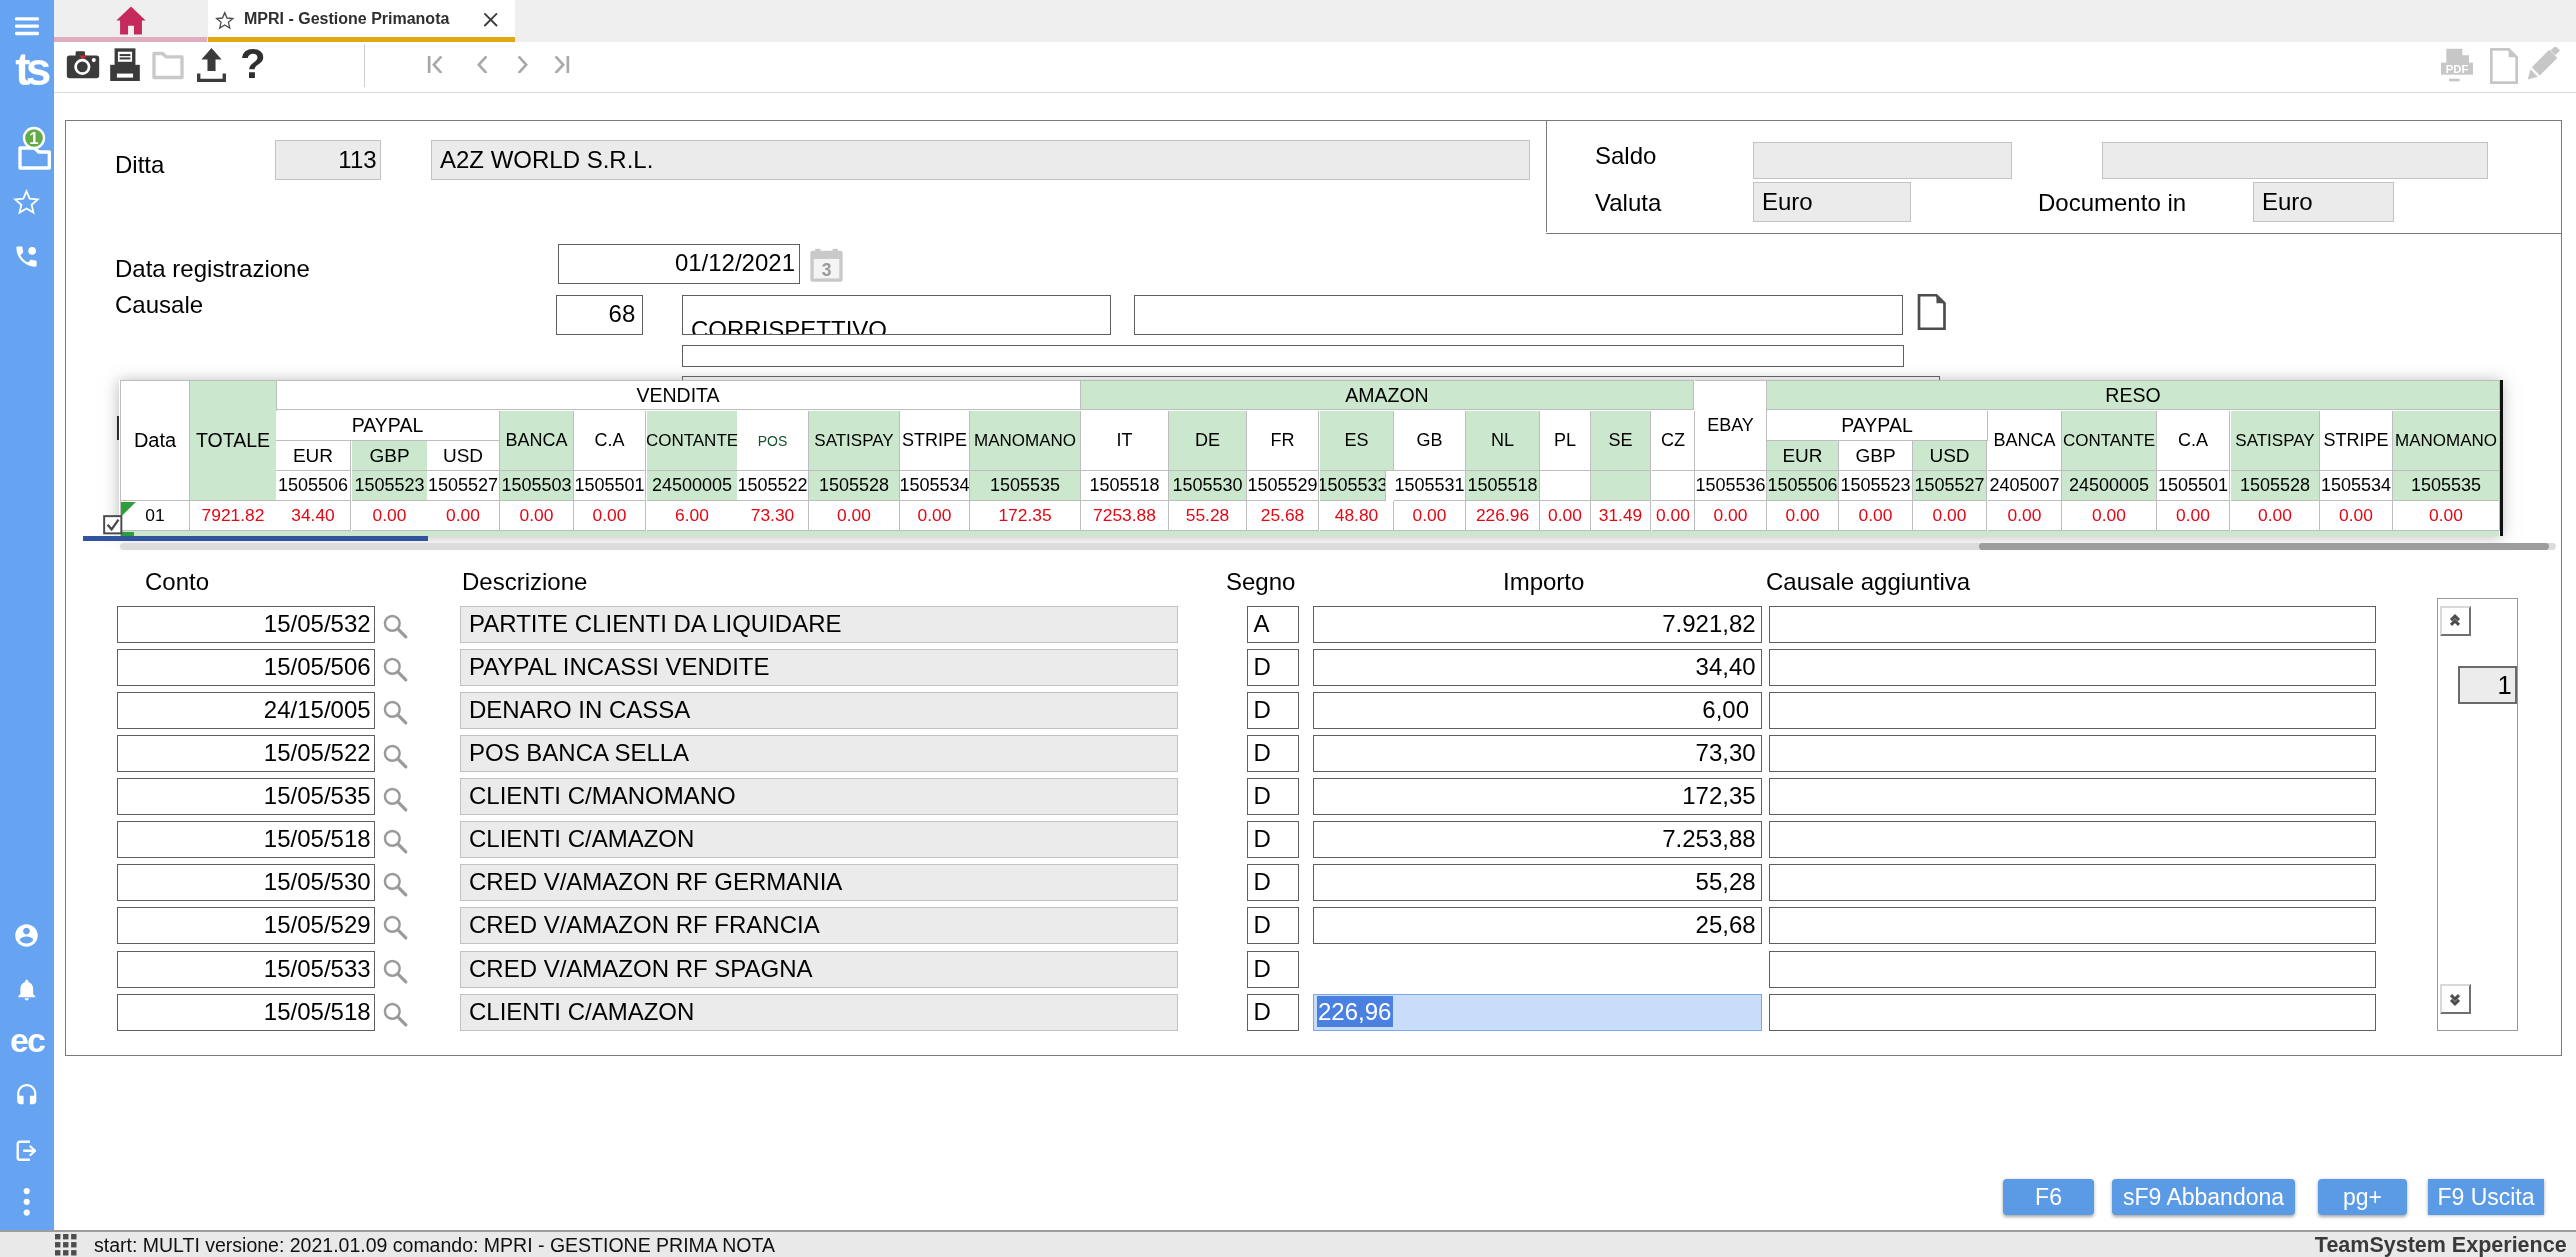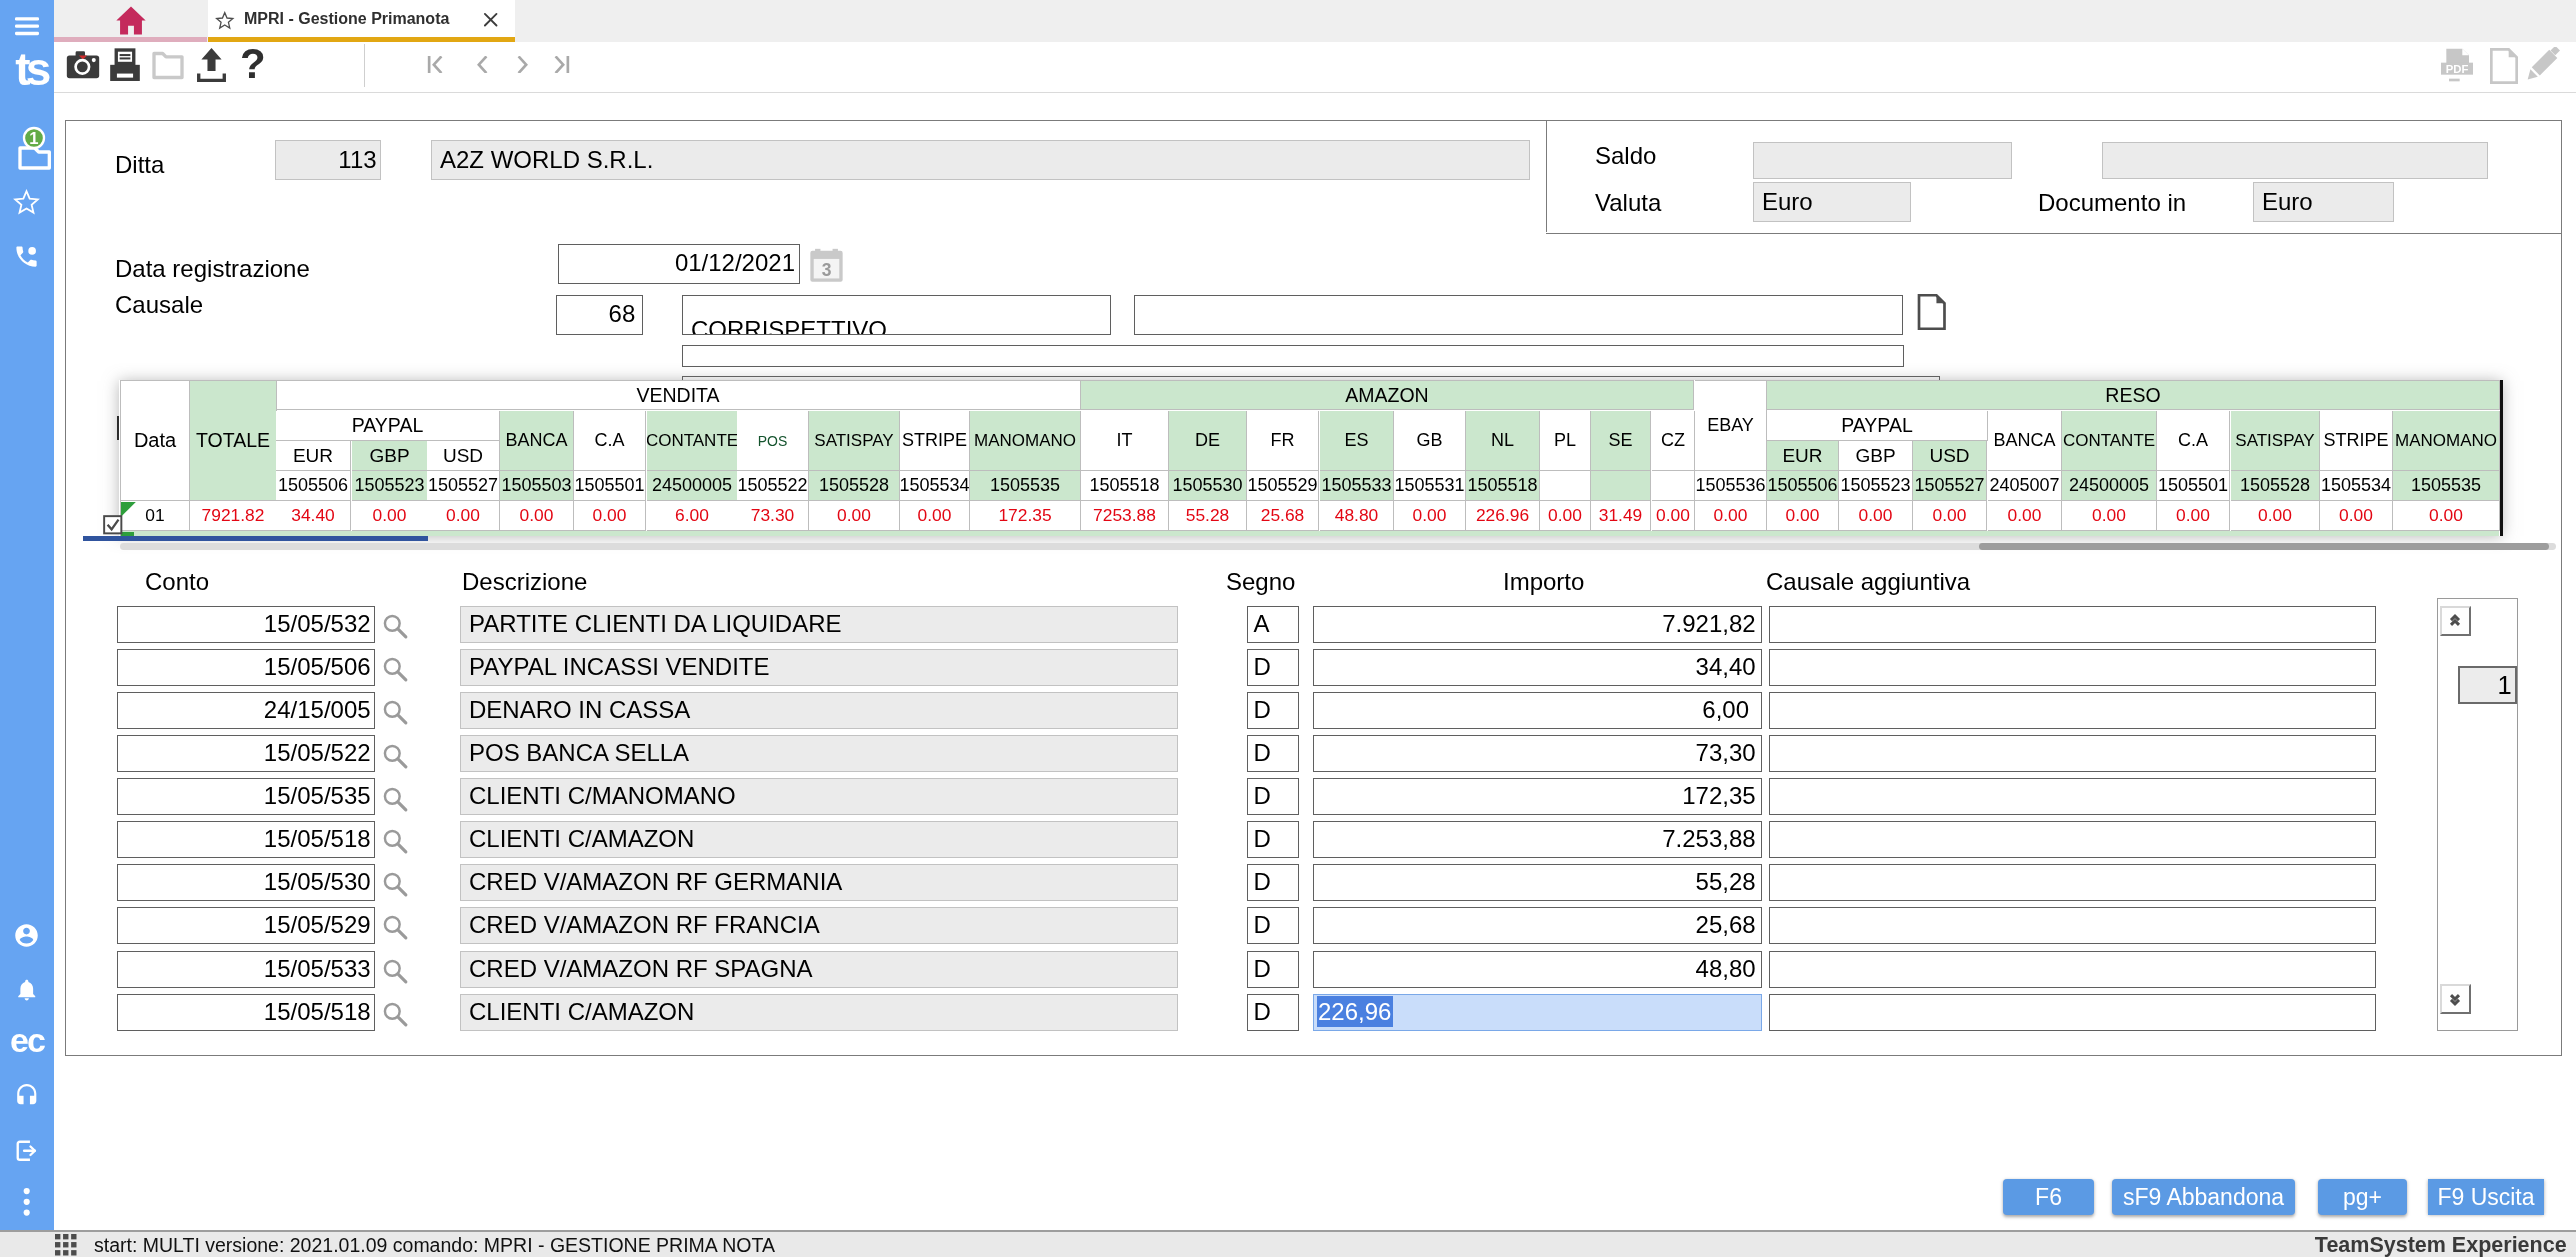--- a/index.html
+++ b/index.html
@@ -202,21 +202,21 @@
 <div class="abs" style="left:500px;top:471px;width:74px;height:30px;background:#cbe7cd;border-right:0.7px solid #bdbdbd;border-bottom:0.7px solid #bdbdbd;display:flex;align-items:center;justify-content:center;font-size:18px;color:#000;white-space:nowrap;overflow:hidden;">1505503</div>
 <div class="abs" style="left:574px;top:471px;width:72px;height:30px;background:#fff;border-right:0.7px solid #bdbdbd;border-bottom:0.7px solid #bdbdbd;display:flex;align-items:center;justify-content:center;font-size:18px;color:#000;white-space:nowrap;overflow:hidden;">1505501</div>
 <div class="abs" style="left:647px;top:471px;width:91px;height:30px;background:#cbe7cd;border-right:0.7px solid #bdbdbd;border-bottom:0.7px solid #bdbdbd;display:flex;align-items:center;justify-content:center;font-size:18px;color:#000;white-space:nowrap;overflow:hidden;">24500005</div>
 <div class="abs" style="left:737px;top:471px;width:72px;height:30px;background:#fff;border-right:0.7px solid #bdbdbd;border-bottom:0.7px solid #bdbdbd;display:flex;align-items:center;justify-content:center;font-size:18px;color:#000;white-space:nowrap;overflow:hidden;">1505522</div>
 <div class="abs" style="left:809px;top:471px;width:91px;height:30px;background:#cbe7cd;border-right:0.7px solid #bdbdbd;border-bottom:0.7px solid #bdbdbd;display:flex;align-items:center;justify-content:center;font-size:18px;color:#000;white-space:nowrap;overflow:hidden;">1505528</div>
 <div class="abs" style="left:900px;top:471px;width:70px;height:30px;background:#fff;border-right:0.7px solid #bdbdbd;border-bottom:0.7px solid #bdbdbd;display:flex;align-items:center;justify-content:center;font-size:18px;color:#000;white-space:nowrap;overflow:hidden;">1505534</div>
 <div class="abs" style="left:970px;top:471px;width:111px;height:30px;background:#cbe7cd;border-right:0.7px solid #bdbdbd;border-bottom:0.7px solid #bdbdbd;display:flex;align-items:center;justify-content:center;font-size:18px;color:#000;white-space:nowrap;overflow:hidden;">1505535</div>
 <div class="abs" style="left:1081px;top:471px;width:88px;height:30px;background:#fff;border-right:0.7px solid #bdbdbd;border-bottom:0.7px solid #bdbdbd;display:flex;align-items:center;justify-content:center;font-size:18px;color:#000;white-space:nowrap;overflow:hidden;">1505518</div>
 <div class="abs" style="left:1169px;top:471px;width:78px;height:30px;background:#cbe7cd;border-right:0.7px solid #bdbdbd;border-bottom:0.7px solid #bdbdbd;display:flex;align-items:center;justify-content:center;font-size:18px;color:#000;white-space:nowrap;overflow:hidden;">1505530</div>
 <div class="abs" style="left:1247px;top:471px;width:72px;height:30px;background:#fff;border-right:0.7px solid #bdbdbd;border-bottom:0.7px solid #bdbdbd;display:flex;align-items:center;justify-content:center;font-size:18px;color:#000;white-space:nowrap;overflow:hidden;">1505529</div>
-<div class="abs" style="left:1320px;top:471px;width:74px;height:30px;background:#cbe7cd;border-right:0.7px solid #bdbdbd;border-bottom:0.7px solid #bdbdbd;display:flex;align-items:center;justify-content:center;font-size:18px;color:#000;white-space:nowrap;overflow:hidden;">1505533</div>
+<div class="abs" style="left:1320px;top:471px;width:66px;height:30px;background:#cbe7cd;border-right:0.7px solid #bdbdbd;border-bottom:0.7px solid #bdbdbd;display:flex;align-items:center;justify-content:center;font-size:18px;color:#000;white-space:nowrap;overflow:hidden;">1505533</div>
 <div class="abs" style="left:1394px;top:471px;width:72px;height:30px;background:#fff;border-right:0.7px solid #bdbdbd;border-bottom:0.7px solid #bdbdbd;display:flex;align-items:center;justify-content:center;font-size:18px;color:#000;white-space:nowrap;overflow:hidden;">1505531</div>
 <div class="abs" style="left:1466px;top:471px;width:74px;height:30px;background:#cbe7cd;border-right:0.7px solid #bdbdbd;border-bottom:0.7px solid #bdbdbd;display:flex;align-items:center;justify-content:center;font-size:18px;color:#000;white-space:nowrap;overflow:hidden;">1505518</div>
 <div class="abs" style="left:1540px;top:471px;width:51px;height:30px;background:#fff;border-right:0.7px solid #bdbdbd;border-bottom:0.7px solid #bdbdbd;display:flex;align-items:center;justify-content:center;font-size:18px;color:#000;white-space:nowrap;overflow:hidden;"></div>
 <div class="abs" style="left:1591px;top:471px;width:60px;height:30px;background:#cbe7cd;border-right:0.7px solid #bdbdbd;border-bottom:0.7px solid #bdbdbd;display:flex;align-items:center;justify-content:center;font-size:18px;color:#000;white-space:nowrap;overflow:hidden;"></div>
 <div class="abs" style="left:1652px;top:471px;width:43px;height:30px;background:#fff;border-right:0.7px solid #bdbdbd;border-bottom:0.7px solid #bdbdbd;display:flex;align-items:center;justify-content:center;font-size:18px;color:#000;white-space:nowrap;overflow:hidden;"></div>
 <div class="abs" style="left:1695px;top:471px;width:72px;height:30px;background:#fff;border-right:0.7px solid #bdbdbd;border-bottom:0.7px solid #bdbdbd;display:flex;align-items:center;justify-content:center;font-size:18px;color:#000;white-space:nowrap;overflow:hidden;">1505536</div>
 <div class="abs" style="left:1767px;top:471px;width:72px;height:30px;background:#cbe7cd;border-right:0.7px solid #bdbdbd;border-bottom:0.7px solid #bdbdbd;display:flex;align-items:center;justify-content:center;font-size:18px;color:#000;white-space:nowrap;overflow:hidden;">1505506</div>
 <div class="abs" style="left:1839px;top:471px;width:74px;height:30px;background:#fff;border-right:0.7px solid #bdbdbd;border-bottom:0.7px solid #bdbdbd;display:flex;align-items:center;justify-content:center;font-size:18px;color:#000;white-space:nowrap;overflow:hidden;">1505523</div>
 <div class="abs" style="left:1913px;top:471px;width:74px;height:30px;background:#cbe7cd;border-right:0.7px solid #bdbdbd;border-bottom:0.7px solid #bdbdbd;display:flex;align-items:center;justify-content:center;font-size:18px;color:#000;white-space:nowrap;overflow:hidden;">1505527</div>
 <div class="abs" style="left:1988px;top:471px;width:74px;height:30px;background:#fff;border-right:0.7px solid #bdbdbd;border-bottom:0.7px solid #bdbdbd;display:flex;align-items:center;justify-content:center;font-size:18px;color:#000;white-space:nowrap;overflow:hidden;">2405007</div>
@@ -348,21 +348,20 @@
 <div class="wf" style="left:1247px;top:907px;width:52px;height:37px;line-height:33px;padding:0 5.4px;font-size:24px;">D</div>
 <div class="wf" style="left:1313px;top:907px;width:449px;height:37px;line-height:33px;padding:0 5.4px;font-size:24px;text-align:right;">25,68</div>
 <div class="wf" style="left:1769px;top:907px;width:607px;height:37px;line-height:33px;padding:0 8px;font-size:24px;"></div>
 <div class="wf" style="left:117px;top:951px;width:258px;height:37px;line-height:33px;padding:0 3.4px;font-size:24px;text-align:right;">15/05/533</div>
 <svg class="abs" style="left:380px;top:956px;" width="29.5" height="29.5" viewBox="0 0 24 24">
       <circle cx="10" cy="10" r="6" fill="none" stroke="#9a9a9a" stroke-width="2"></circle>
       <path d="M14.5 14.5 L21 21" stroke="#9a9a9a" stroke-width="2.6" stroke-linecap="round"></path>
     </svg>
 <div class="gf" style="left:460px;top:951px;width:718px;height:37px;line-height:34px;padding:0 8px;font-size:24px;">CRED V/AMAZON RF SPAGNA</div>
 <div class="wf" style="left:1247px;top:951px;width:52px;height:37px;line-height:33px;padding:0 5.4px;font-size:24px;">D</div>
-<div class="wf" style="left:1313px;top:951px;width:449px;height:37px;line-height:33px;padding:0 5.4px;font-size:24px;text-align:right;">48,80</div>
 <div class="wf" style="left:1769px;top:951px;width:607px;height:37px;line-height:33px;padding:0 8px;font-size:24px;"></div>
 <div class="wf" style="left:117px;top:994px;width:258px;height:37px;line-height:33px;padding:0 3.4px;font-size:24px;text-align:right;">15/05/518</div>
 <svg class="abs" style="left:380px;top:999px;" width="29.5" height="29.5" viewBox="0 0 24 24">
       <circle cx="10" cy="10" r="6" fill="none" stroke="#9a9a9a" stroke-width="2"></circle>
       <path d="M14.5 14.5 L21 21" stroke="#9a9a9a" stroke-width="2.6" stroke-linecap="round"></path>
     </svg>
 <div class="gf" style="left:460px;top:994px;width:718px;height:37px;line-height:34px;padding:0 8px;font-size:24px;">CLIENTI C/AMAZON</div>
 <div class="wf" style="left:1247px;top:994px;width:52px;height:37px;line-height:33px;padding:0 5.4px;font-size:24px;">D</div>
 <div class="abs" style="left:1313px;top:994px;width:449px;height:37px;background:#c9ddfa;border:1.3px solid #7aa8e8;line-height:33px;font-size:24px;padding:0 2.7px;"><span style="background:#4a80e0;color:#fff;padding:2px 1.3px;">226,96</span></div>
 <div class="wf" style="left:1769px;top:994px;width:607px;height:37px;line-height:33px;padding:0 8px;font-size:24px;"></div>

